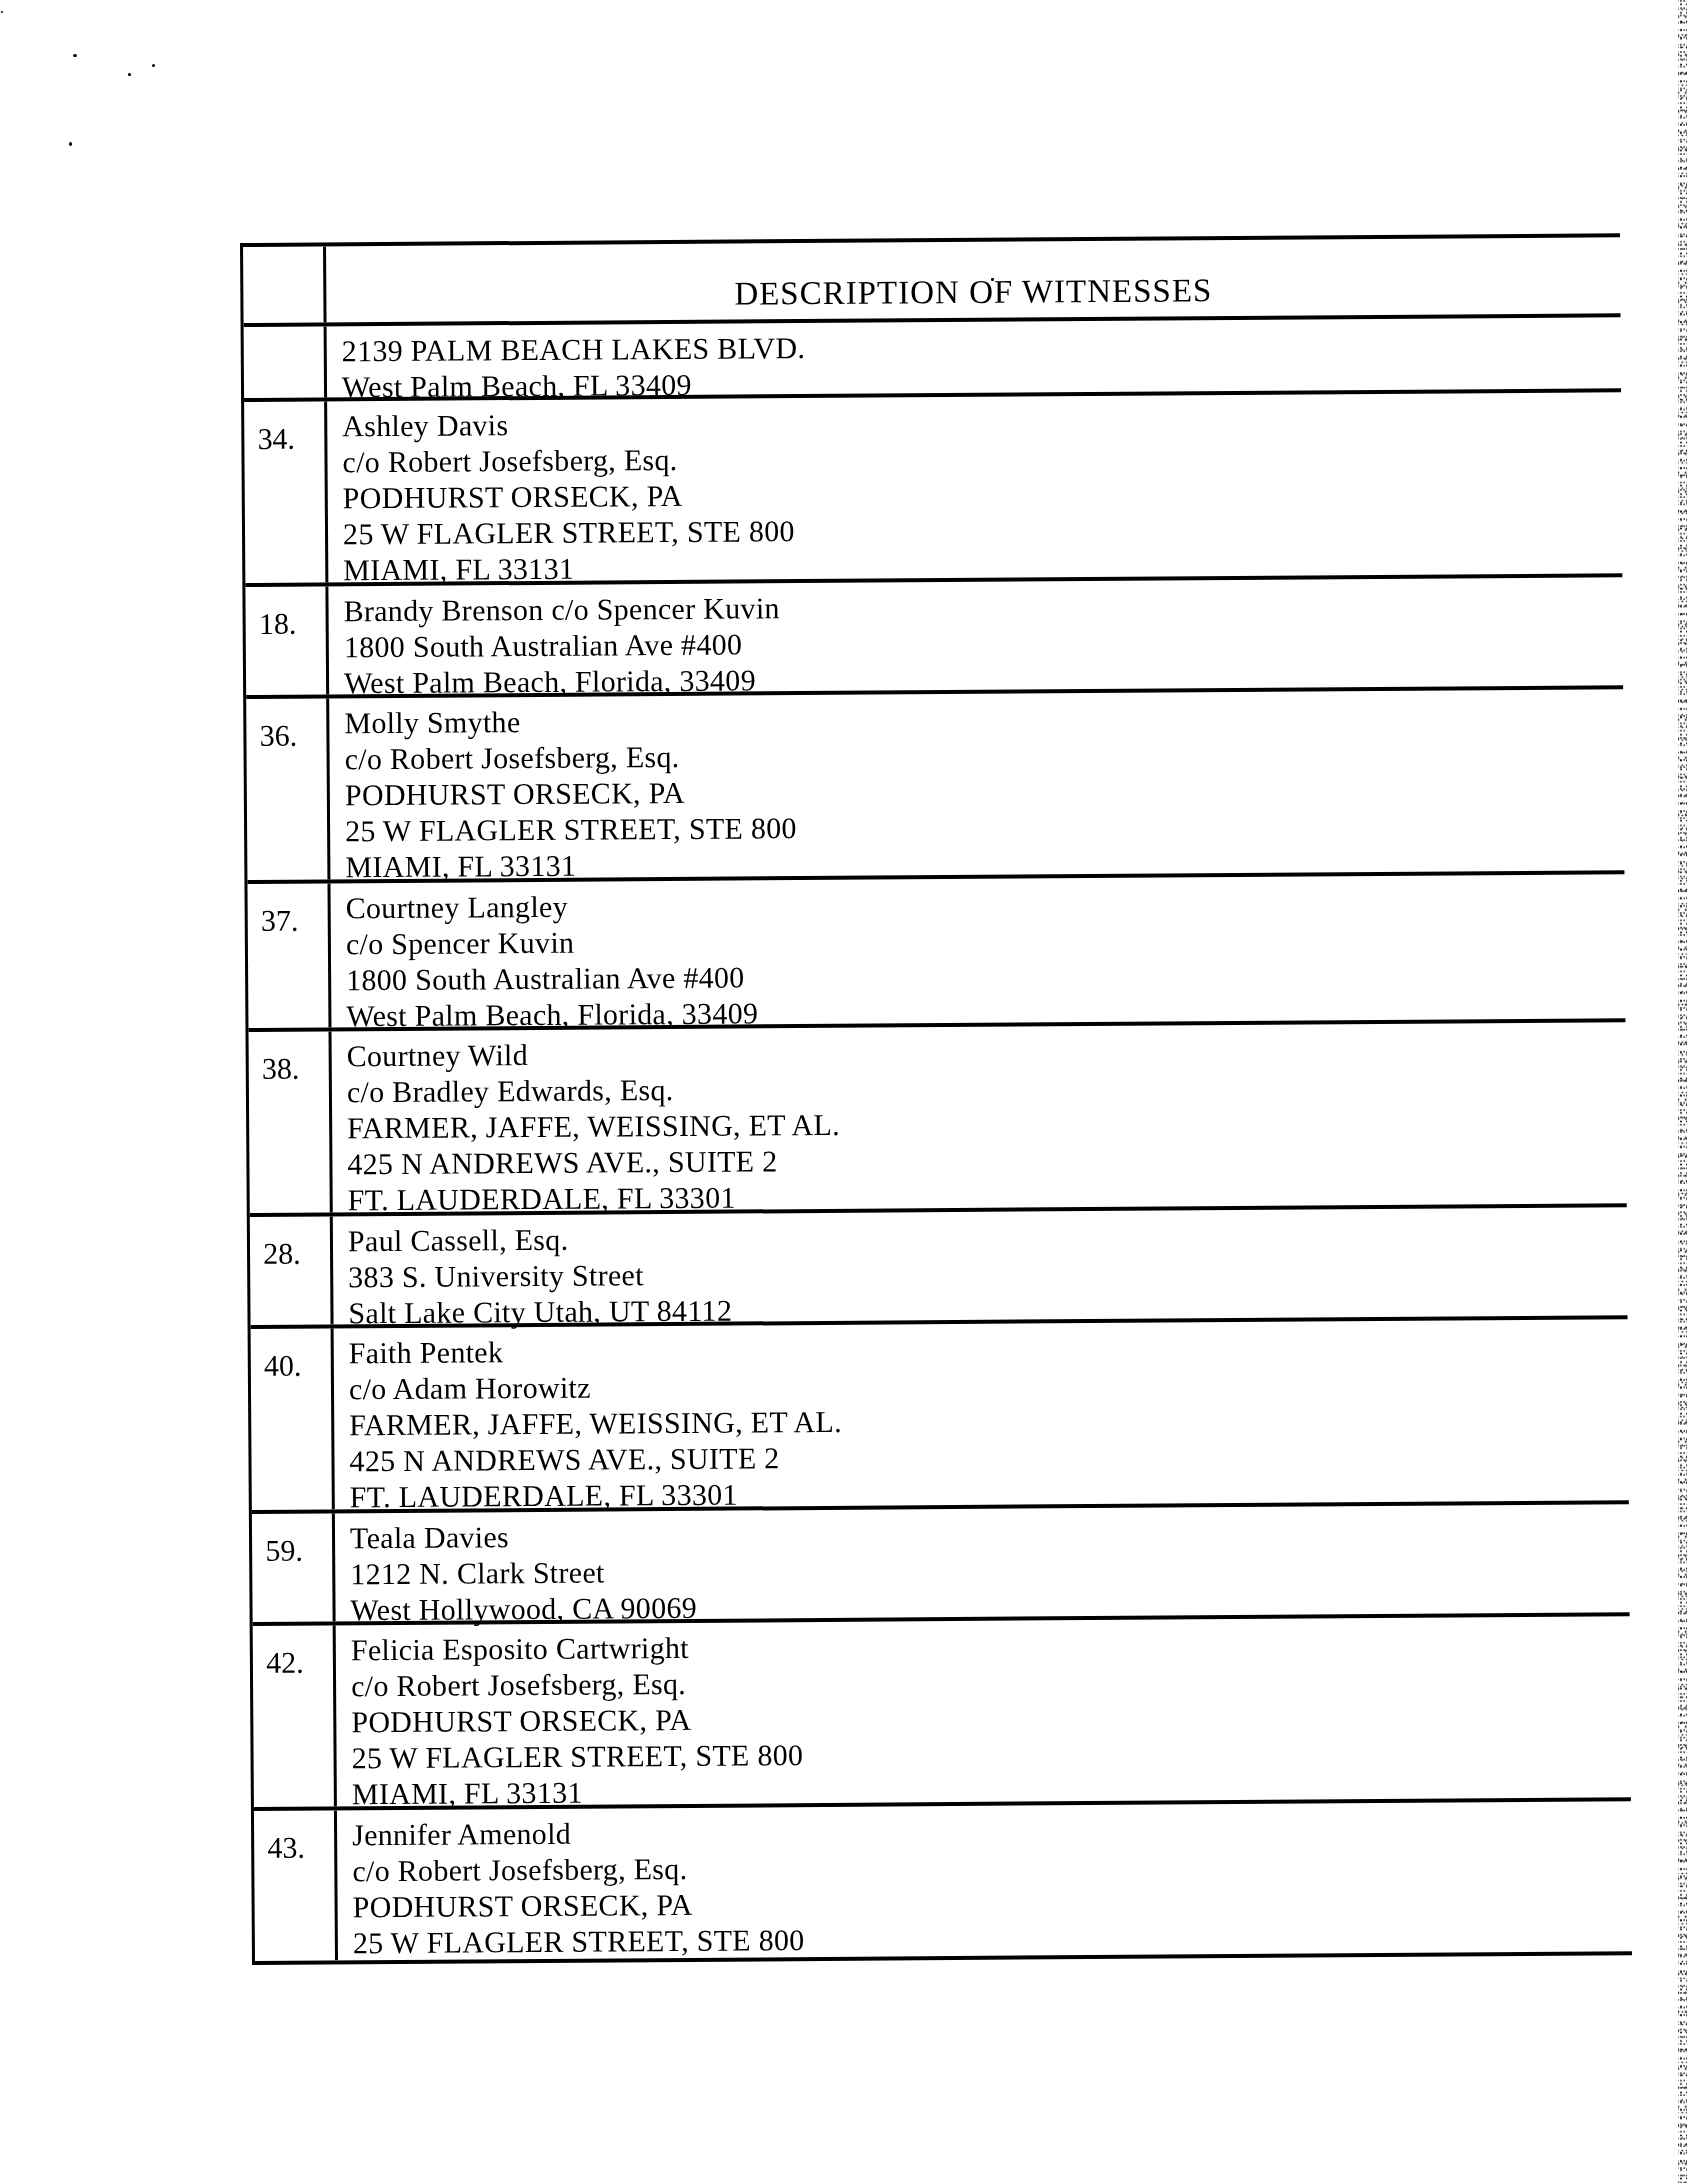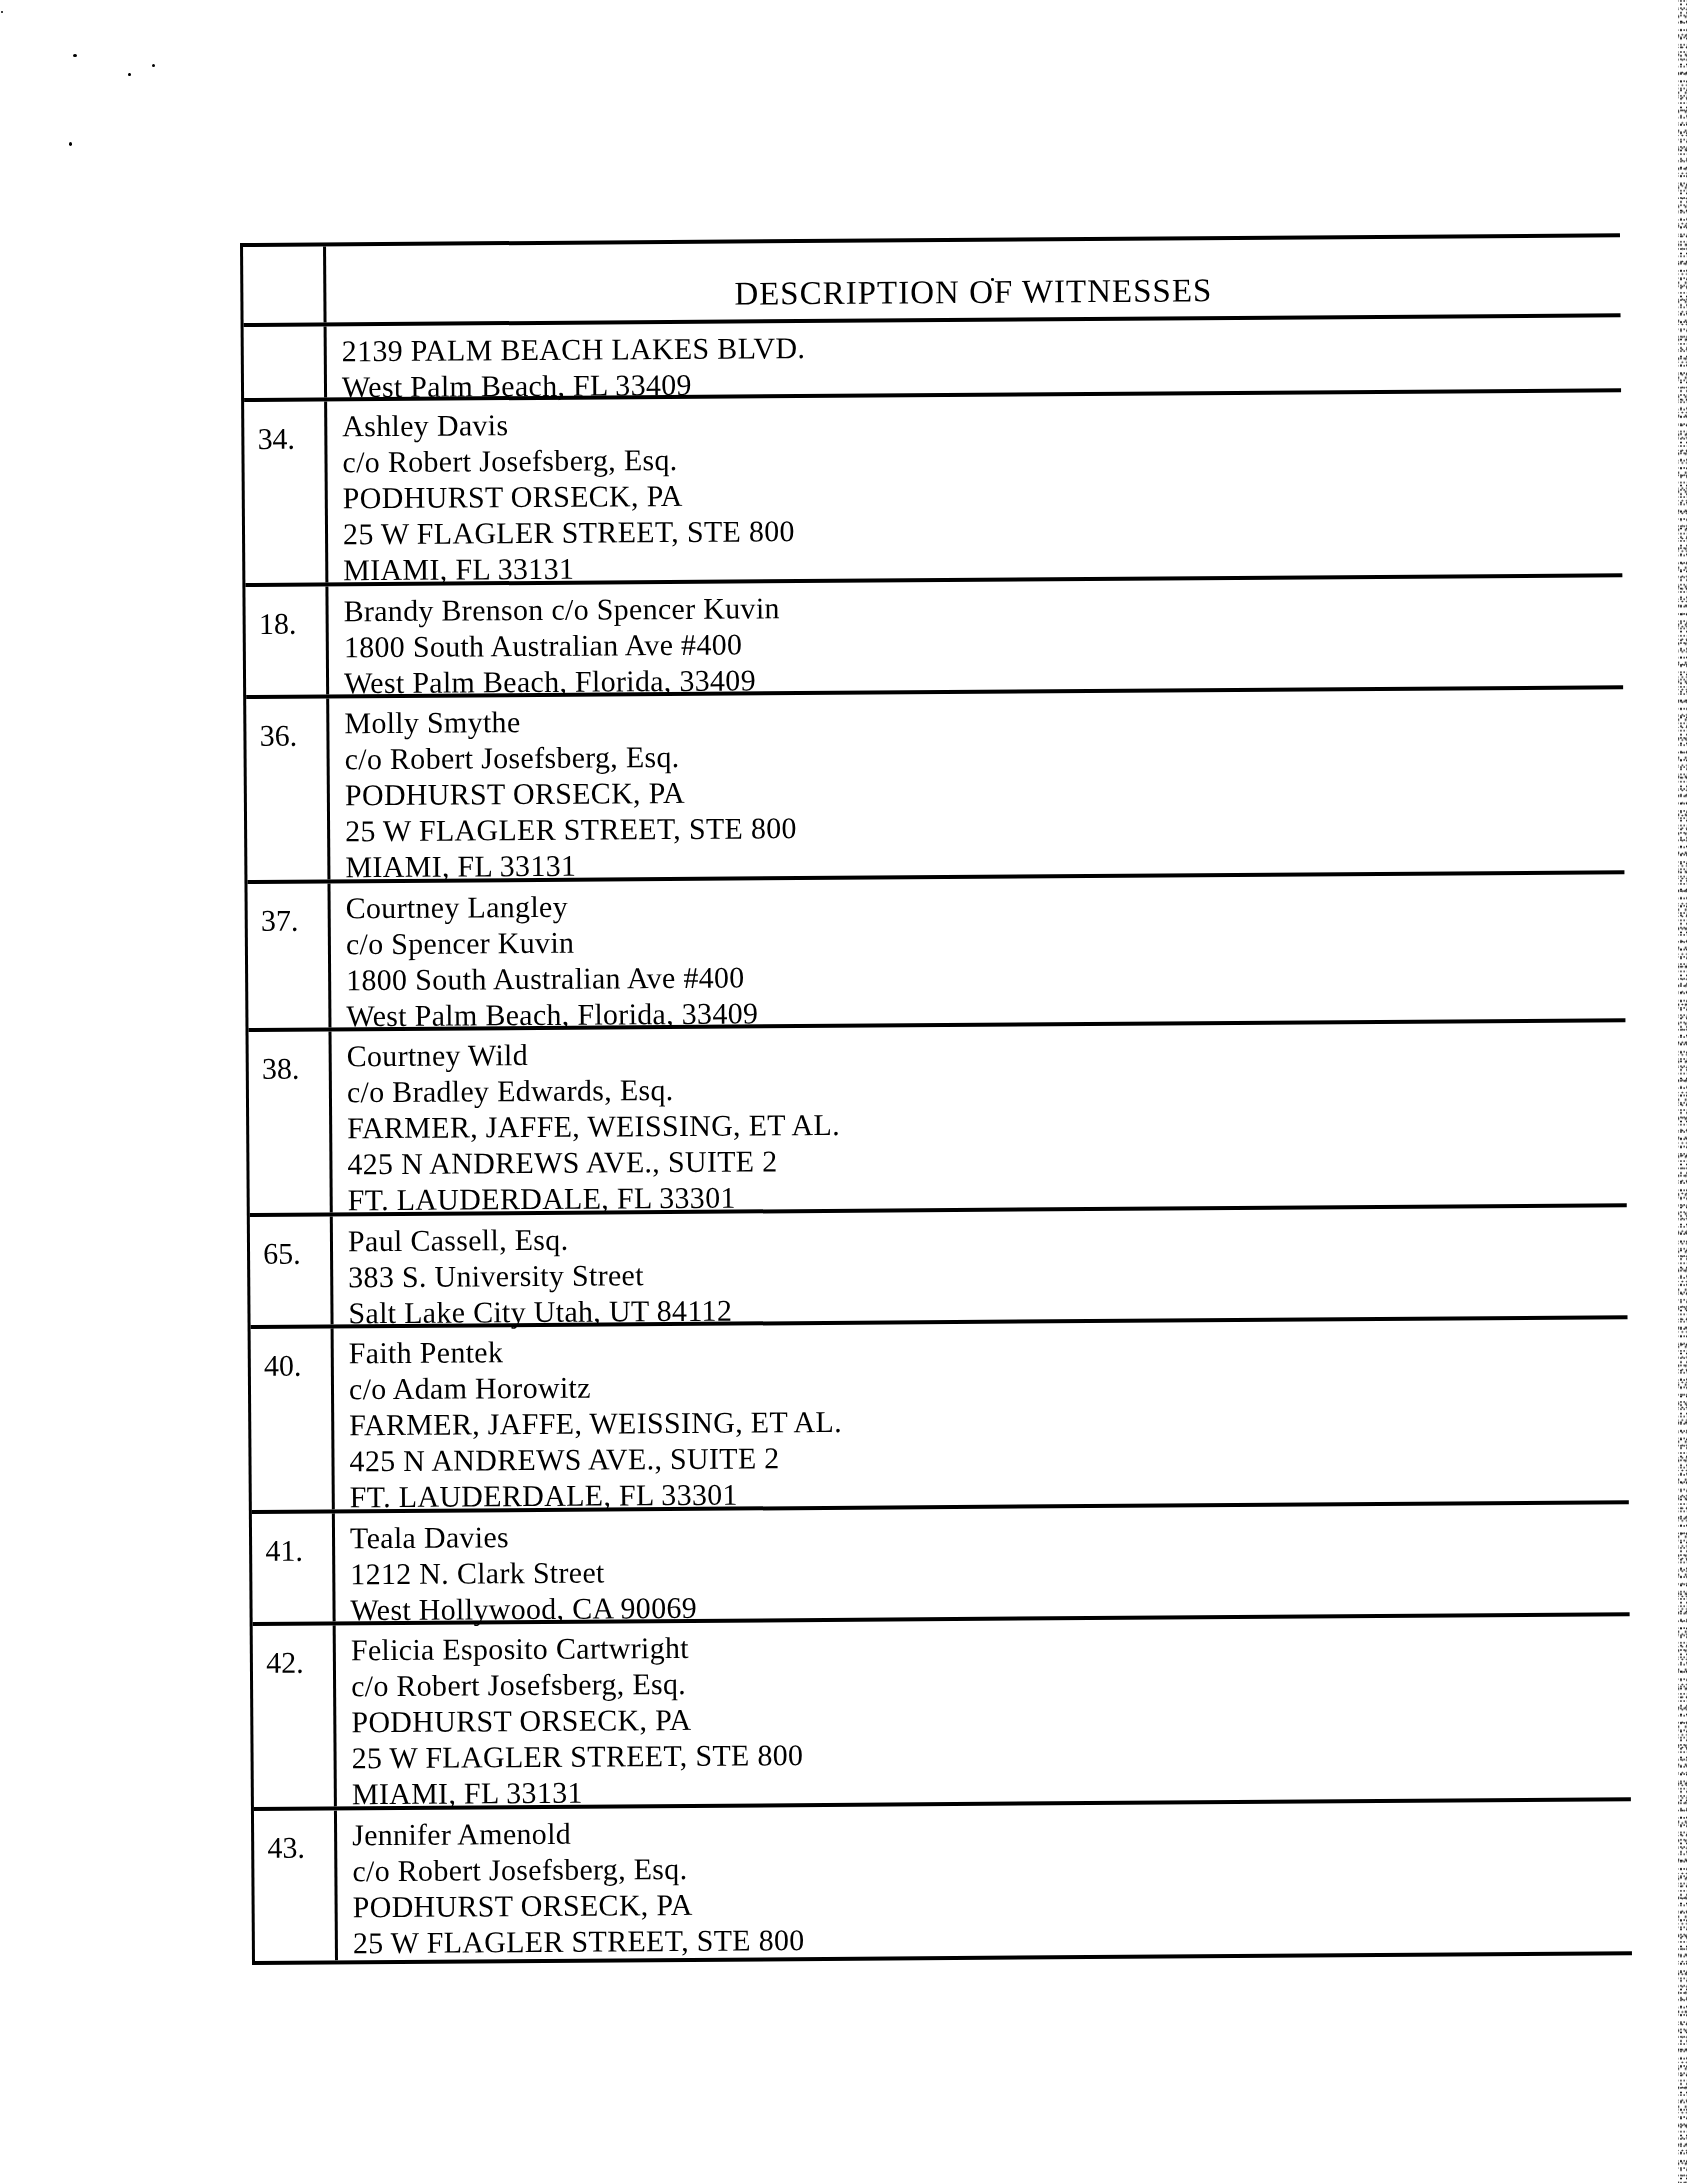--- a/index.html
+++ b/index.html
@@ -152,39 +152,39 @@
           <div class="cell num">38.</div>
           <div class="cell desc">
             <div class="line">Courtney Wild</div>
             <div class="line">c/o Bradley Edwards, Esq.</div>
             <div class="line">FARMER, JAFFE, WEISSING, ET AL.</div>
             <div class="line">425 N ANDREWS AVE., SUITE 2</div>
             <div class="line">FT. LAUDERDALE, FL 33301</div>
           </div>
         </div>
         <div class="row h3">
-          <div class="cell num">65.</div>
+          <div class="cell num">28.</div>
           <div class="cell desc">
             <div class="line">Paul Cassell, Esq.</div>
             <div class="line">383 S. University Street</div>
             <div class="line">Salt Lake City Utah, UT 84112</div>
           </div>
         </div>
         <div class="row h5">
           <div class="cell num">40.</div>
           <div class="cell desc">
             <div class="line">Faith Pentek</div>
             <div class="line">c/o Adam Horowitz</div>
             <div class="line">FARMER, JAFFE, WEISSING, ET AL.</div>
             <div class="line">425 N ANDREWS AVE., SUITE 2</div>
             <div class="line">FT. LAUDERDALE, FL 33301</div>
           </div>
         </div>
         <div class="row h3">
-          <div class="cell num">41.</div>
+          <div class="cell num">59.</div>
           <div class="cell desc">
             <div class="line">Teala Davies</div>
             <div class="line">1212 N. Clark Street</div>
             <div class="line">West Hollywood, CA 90069</div>
           </div>
         </div>
         <div class="row h5">
           <div class="cell num">42.</div>
           <div class="cell desc">
             <div class="line">Felicia Esposito Cartwright</div>

